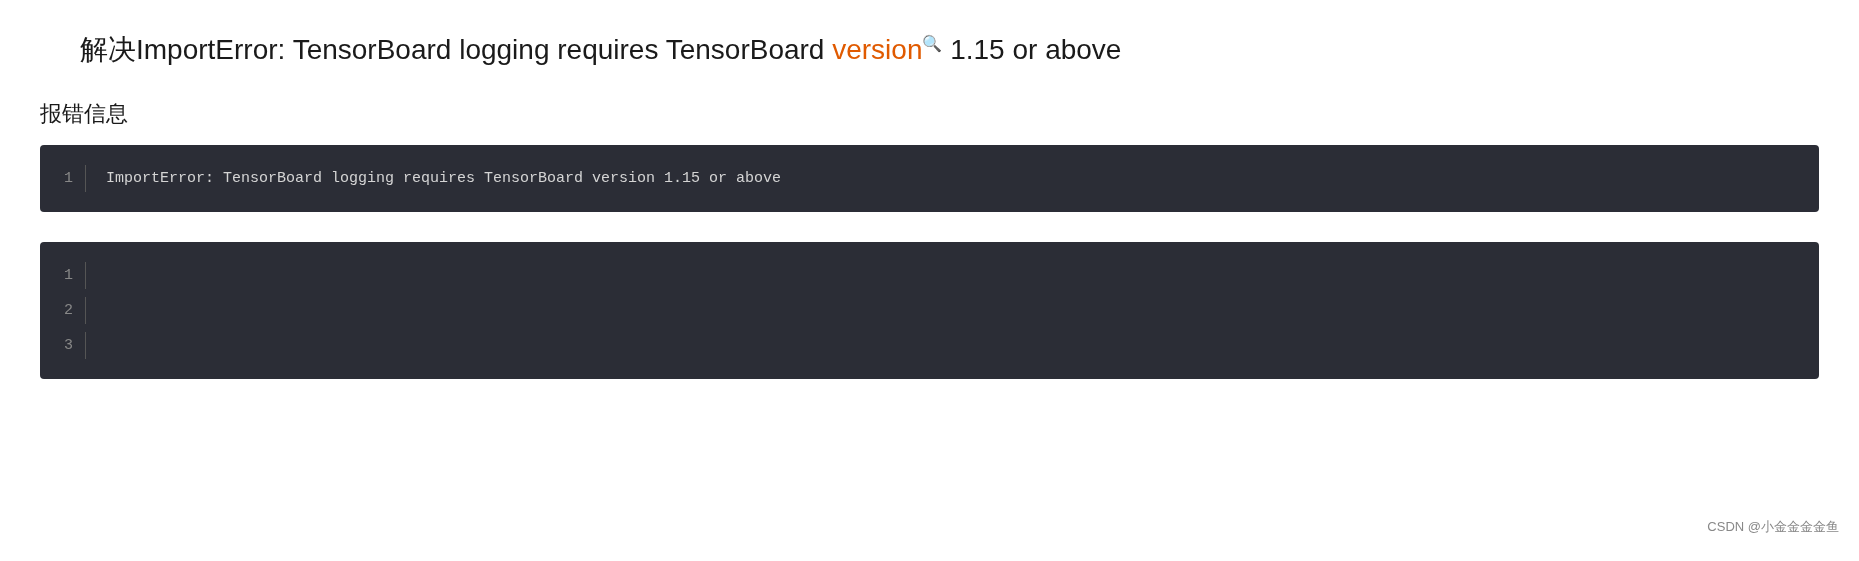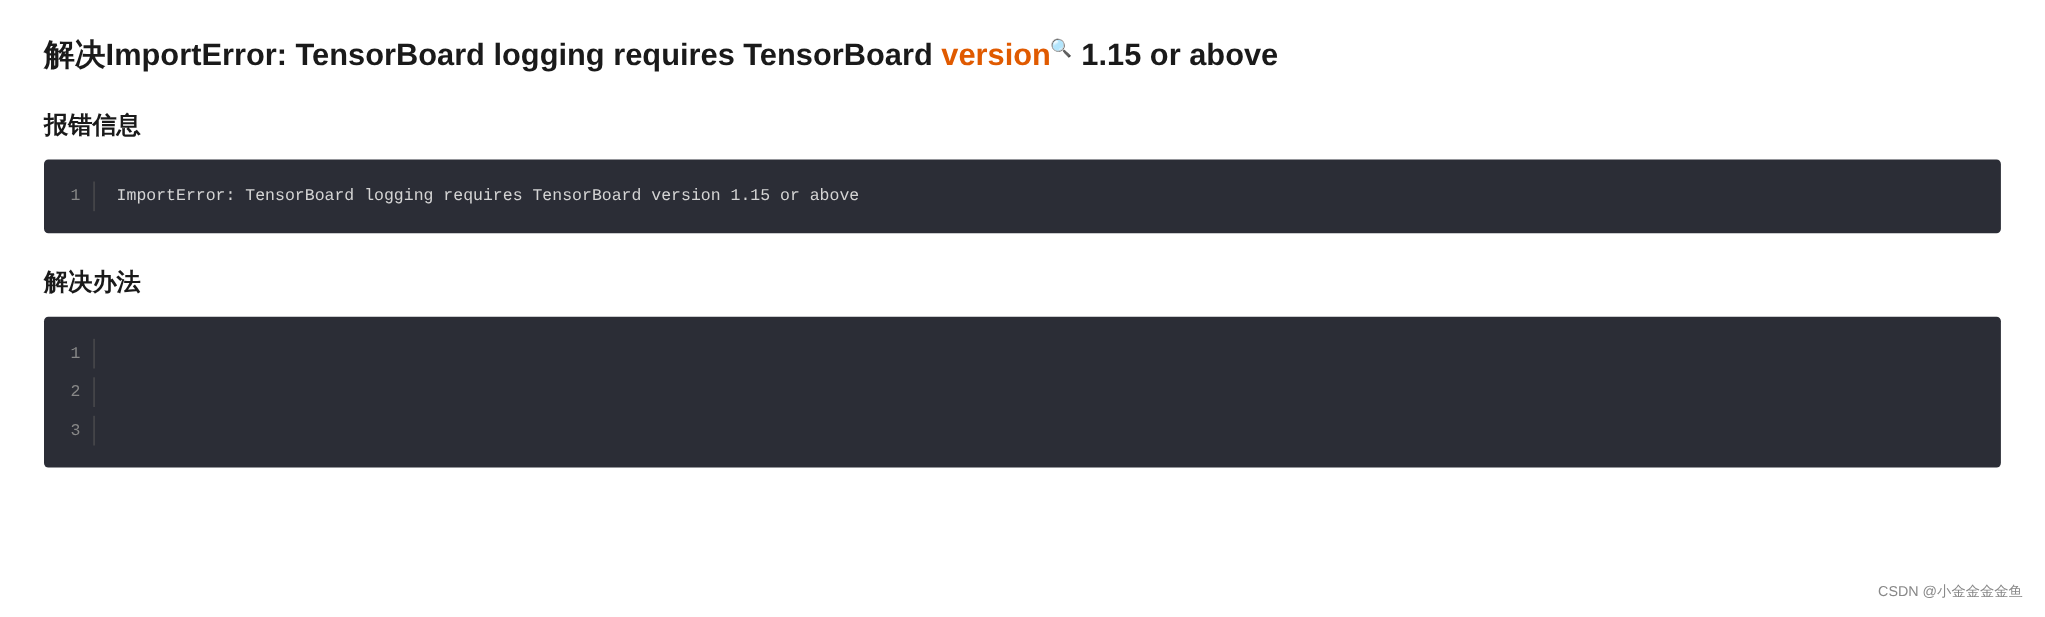--- a/index.html
+++ b/index.html
@@ -12,41 +12,42 @@
       background-color: #ffffff;
       font-family: -apple-system, BlinkMacSystemFont, "Segoe UI", "Microsoft YaHei", sans-serif;
       width: 1859px;
       min-height: 561px;
       padding: 30px 40px 20px 40px;
       position: relative;
     }
 
     .page-title {
       font-size: 28px;
-      font-weight: 700;
+      font-weight: 400;
       color: #1a1a1a;
       margin-bottom: 30px;
       line-height: 1.4;
+      margin-left: 40px;
     }
 
     .page-title .version-highlight {
       color: #e05a00;
       position: relative;
     }
 
     .page-title .version-highlight .search-icon {
       color: #e05a00;
       font-size: 18px;
       vertical-align: super;
       font-size: 16px;
     }
 
     .section-heading {
       font-size: 22px;
-      font-weight: 700;
+      font-weight: 400;
       color: #1a1a1a;
       margin-bottom: 16px;
     }
 
     .code-block {
       background-color: #2b2d36;
       border-radius: 4px;
       padding: 16px 0;
       margin-bottom: 30px;
       font-family: "Courier New", Consolas, monospace;
@@ -72,21 +73,21 @@
       padding-right: 12px;
     }
 
     .line-content {
       color: #d4d4d4;
       white-space: pre;
     }
 
     .footer-attribution {
       position: absolute;
-      bottom: 14px;
+      bottom: 25px;
       right: 20px;
       font-size: 13px;
       color: #888;
     }
   </style>
 </head>
 <body>
 
 <h1 class="page-title">
   <span>解决ImportError: TensorBoard logging requires TensorBoard </span><span class="version-highlight"><span>version</span><sup class="search-icon">🔍</sup></span><span> 1.15 or above</span>
@@ -96,21 +97,20 @@
   <h2 class="section-heading">报错信息</h2>
   <div class="code-block">
     <div class="code-line">
       <span class="line-number">1</span>
       <span class="line-content">ImportError: TensorBoard logging requires TensorBoard version 1.15 or above</span>
     </div>
   </div>
 </section>
 
 <section>
-  <h2 class="section-heading">解决办法</h2>
   <div class="code-block">
     <div class="code-line">
       <span class="line-number">1</span>
     </div>
     <div class="code-line">
       <span class="line-number">2</span>
       <span class="line-content">&nbsp;</span>
     </div>
     <div class="code-line">
       <span class="line-number">3</span>

